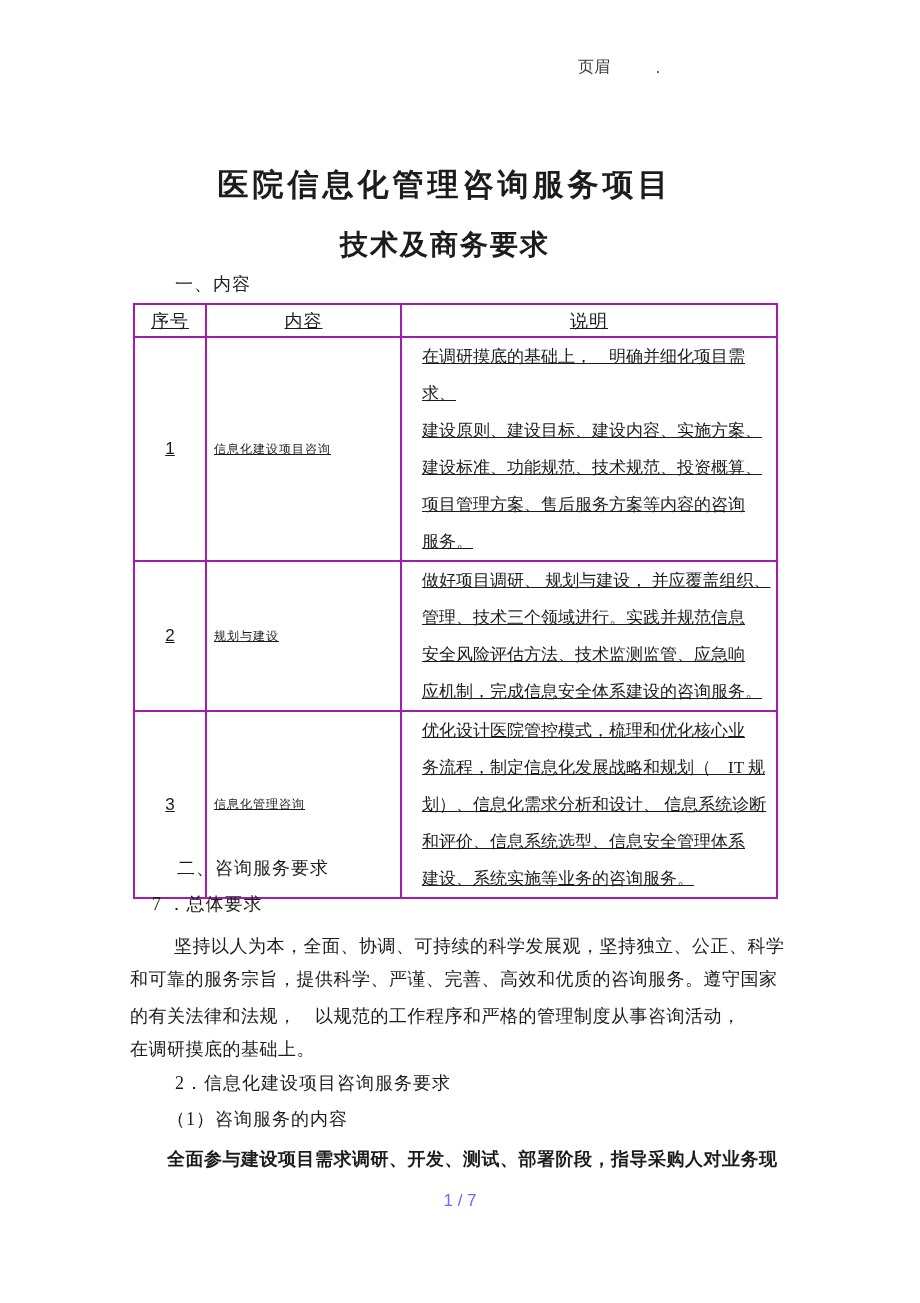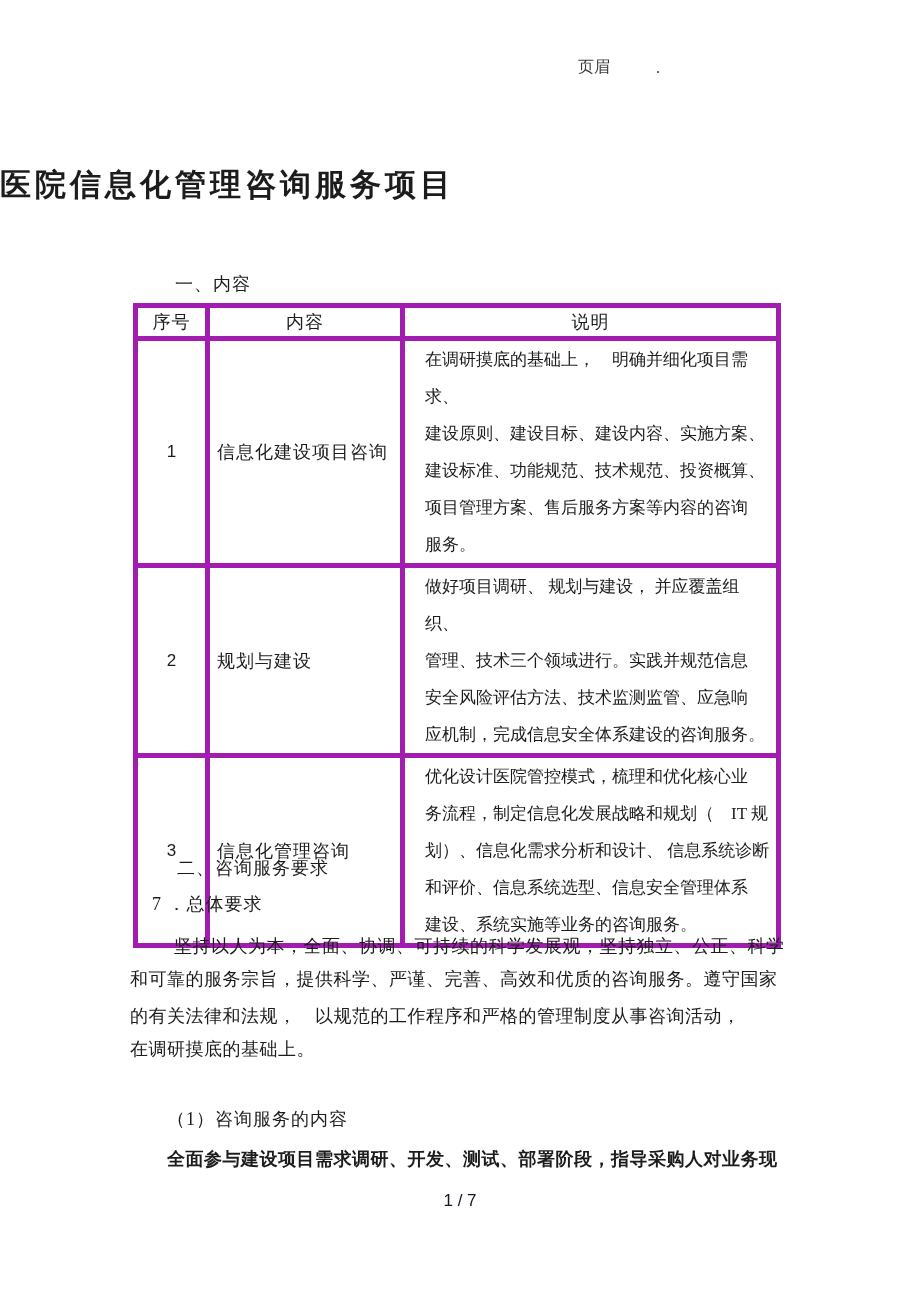--- a/index.html
+++ b/index.html
@@ -11,53 +11,54 @@
     font-family:"Liberation Serif","DejaVu Serif",serif;
     overflow:hidden;
   }
   .page-header{
     position:absolute;top:57px;left:578px;
     font-size:16px;color:#3a3a3a;
     display:flex;align-items:center;gap:46px;
   }
   .doc-title{
     position:absolute;top:164px;left:0;width:890px;
-    text-align:left;font-size:31px;font-weight:bold;letter-spacing:4px;
+    text-align:center;font-size:31px;font-weight:bold;letter-spacing:4px;
     white-space:nowrap;
   }
   .doc-subtitle{
     position:absolute;top:226px;left:0;width:890px;
     text-align:center;font-size:28px;font-weight:bold;letter-spacing:2px;
     white-space:nowrap;
   }
   .sec1-heading{
     position:absolute;top:272px;left:175px;
     font-size:18px;letter-spacing:1px;
   }
   table.content-table{
     position:absolute;top:303px;left:133px;
     border-collapse:collapse;table-layout:fixed;
   }
   table.content-table th,
   table.content-table td{
-    border:5px solid #a21caf;
+    border:2px solid #a21caf;
     font-weight:normal;
     box-sizing:border-box;
+    text-decoration:underline;
   }
   table.content-table th{
     height:33px;font-size:18px;text-align:center;letter-spacing:1px;padding:0;
   }
   td.cell-no{
     width:72px;text-align:center;vertical-align:middle;
     font-family:"Liberation Sans","DejaVu Sans",sans-serif;
     font-size:17px;
   }
   td.cell-content{
     width:195px;vertical-align:middle;
-    font-size:18px;letter-spacing:1px;padding:0 0 0 7px;
+    font-size:12px;letter-spacing:1px;padding:0 0 0 7px;
   }
   td.cell-desc{
     width:376px;vertical-align:middle;
     font-size:17px;line-height:37px;
     padding:0 4px 0 20px;
     white-space:pre-wrap;
   }
   .sec2-heading{position:absolute;top:856px;left:177px;font-size:18px;letter-spacing:1px;text-align:right;}
   .sub1-heading{position:absolute;top:892px;left:152px;font-size:18px;letter-spacing:1px;}
   .para-1{
@@ -73,34 +74,35 @@
   .sub2-heading{position:absolute;top:1071px;left:175px;font-size:18px;letter-spacing:1px;}
   .sub2-item1{position:absolute;top:1107px;left:167px;font-size:18px;letter-spacing:1px;}
   .para-3{
     position:absolute;top:1143px;left:167px;width:700px;
     font-size:18px;line-height:33px;white-space:pre-wrap;letter-spacing:0.5px;font-weight:bold;
   }
   .page-footer{
     position:absolute;top:1191px;left:0;width:920px;
     text-align:center;
     font-family:"Liberation Sans","DejaVu Sans",sans-serif;
-    font-size:17px;color:#0f172a;
+    font-size:17px;color:#8b5cf6;
   }
 </style>
 </head>
 <body>
 
 <div class="page">
 
   <div class="page-header">
     <span>页眉</span>
     <span>.</span>
   </div>
 
   <div class="doc-title">医院信息化管理咨询服务项目</div>
+  <div class="doc-subtitle">技术及商务要求</div>
 
   <div class="sec1-heading">一、内容</div>
 
   <table class="content-table">
     <colgroup>
       <col style="width:72px">
       <col style="width:195px">
       <col style="width:376px">
     </colgroup>
     <thead>
@@ -139,18 +141,19 @@
       </tr>
     </tbody>
   </table>
 
   <div class="sec2-heading">二、咨询服务要求</div>
   <div class="sub1-heading">7 ．总体要求</div>
   <div class="para-1">坚持以人为本，全面、协调、可持续的科学发展观，坚持独立、公正、科学
 和可靠的服务宗旨，提供科学、严谨、完善、高效和优质的咨询服务。遵守国家</div>
   <div class="para-2">的有关法律和法规，　以规范的工作程序和严格的管理制度从事咨询活动，
 在调研摸底的基础上。</div>
+  <div class="sub2-heading">2．信息化建设项目咨询服务要求</div>
   <div class="sub2-item1">（1）咨询服务的内容</div>
   <div class="para-3">全面参与建设项目需求调研、开发、测试、部署阶段，指导采购人对业务现</div>
 
   <div class="page-footer">1 / 7</div>
 
 </div>
 
 </body></html>

